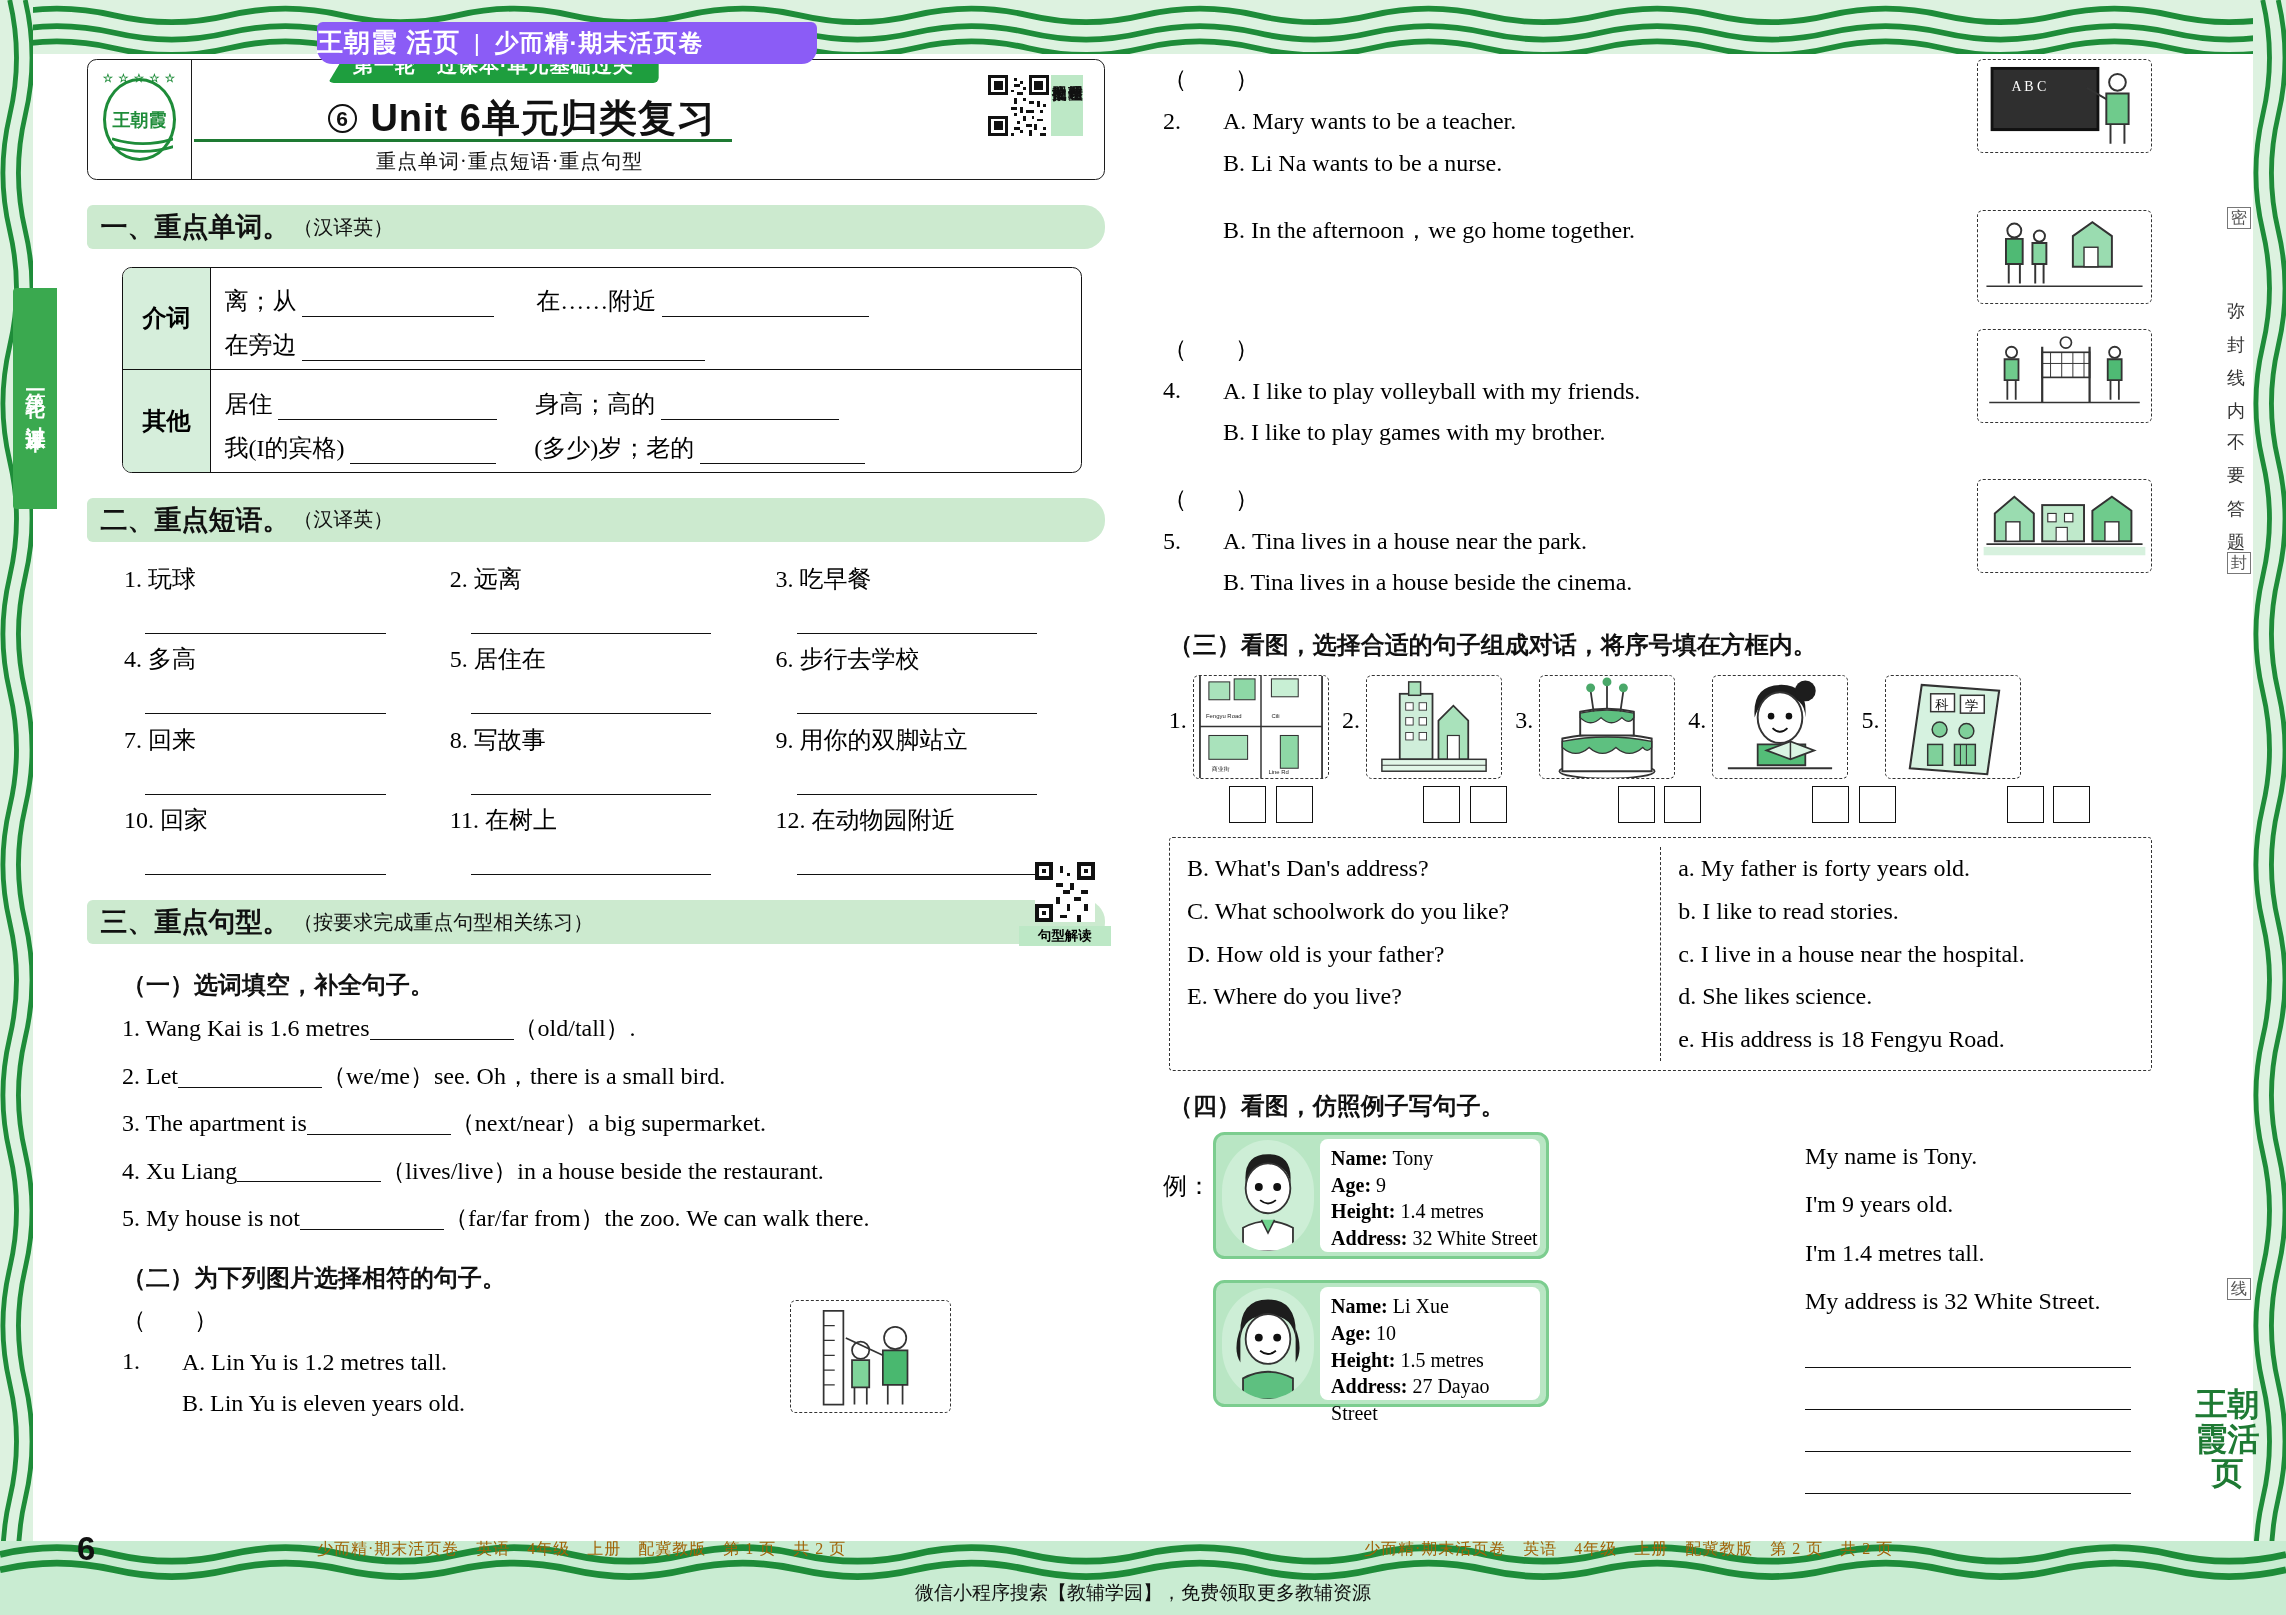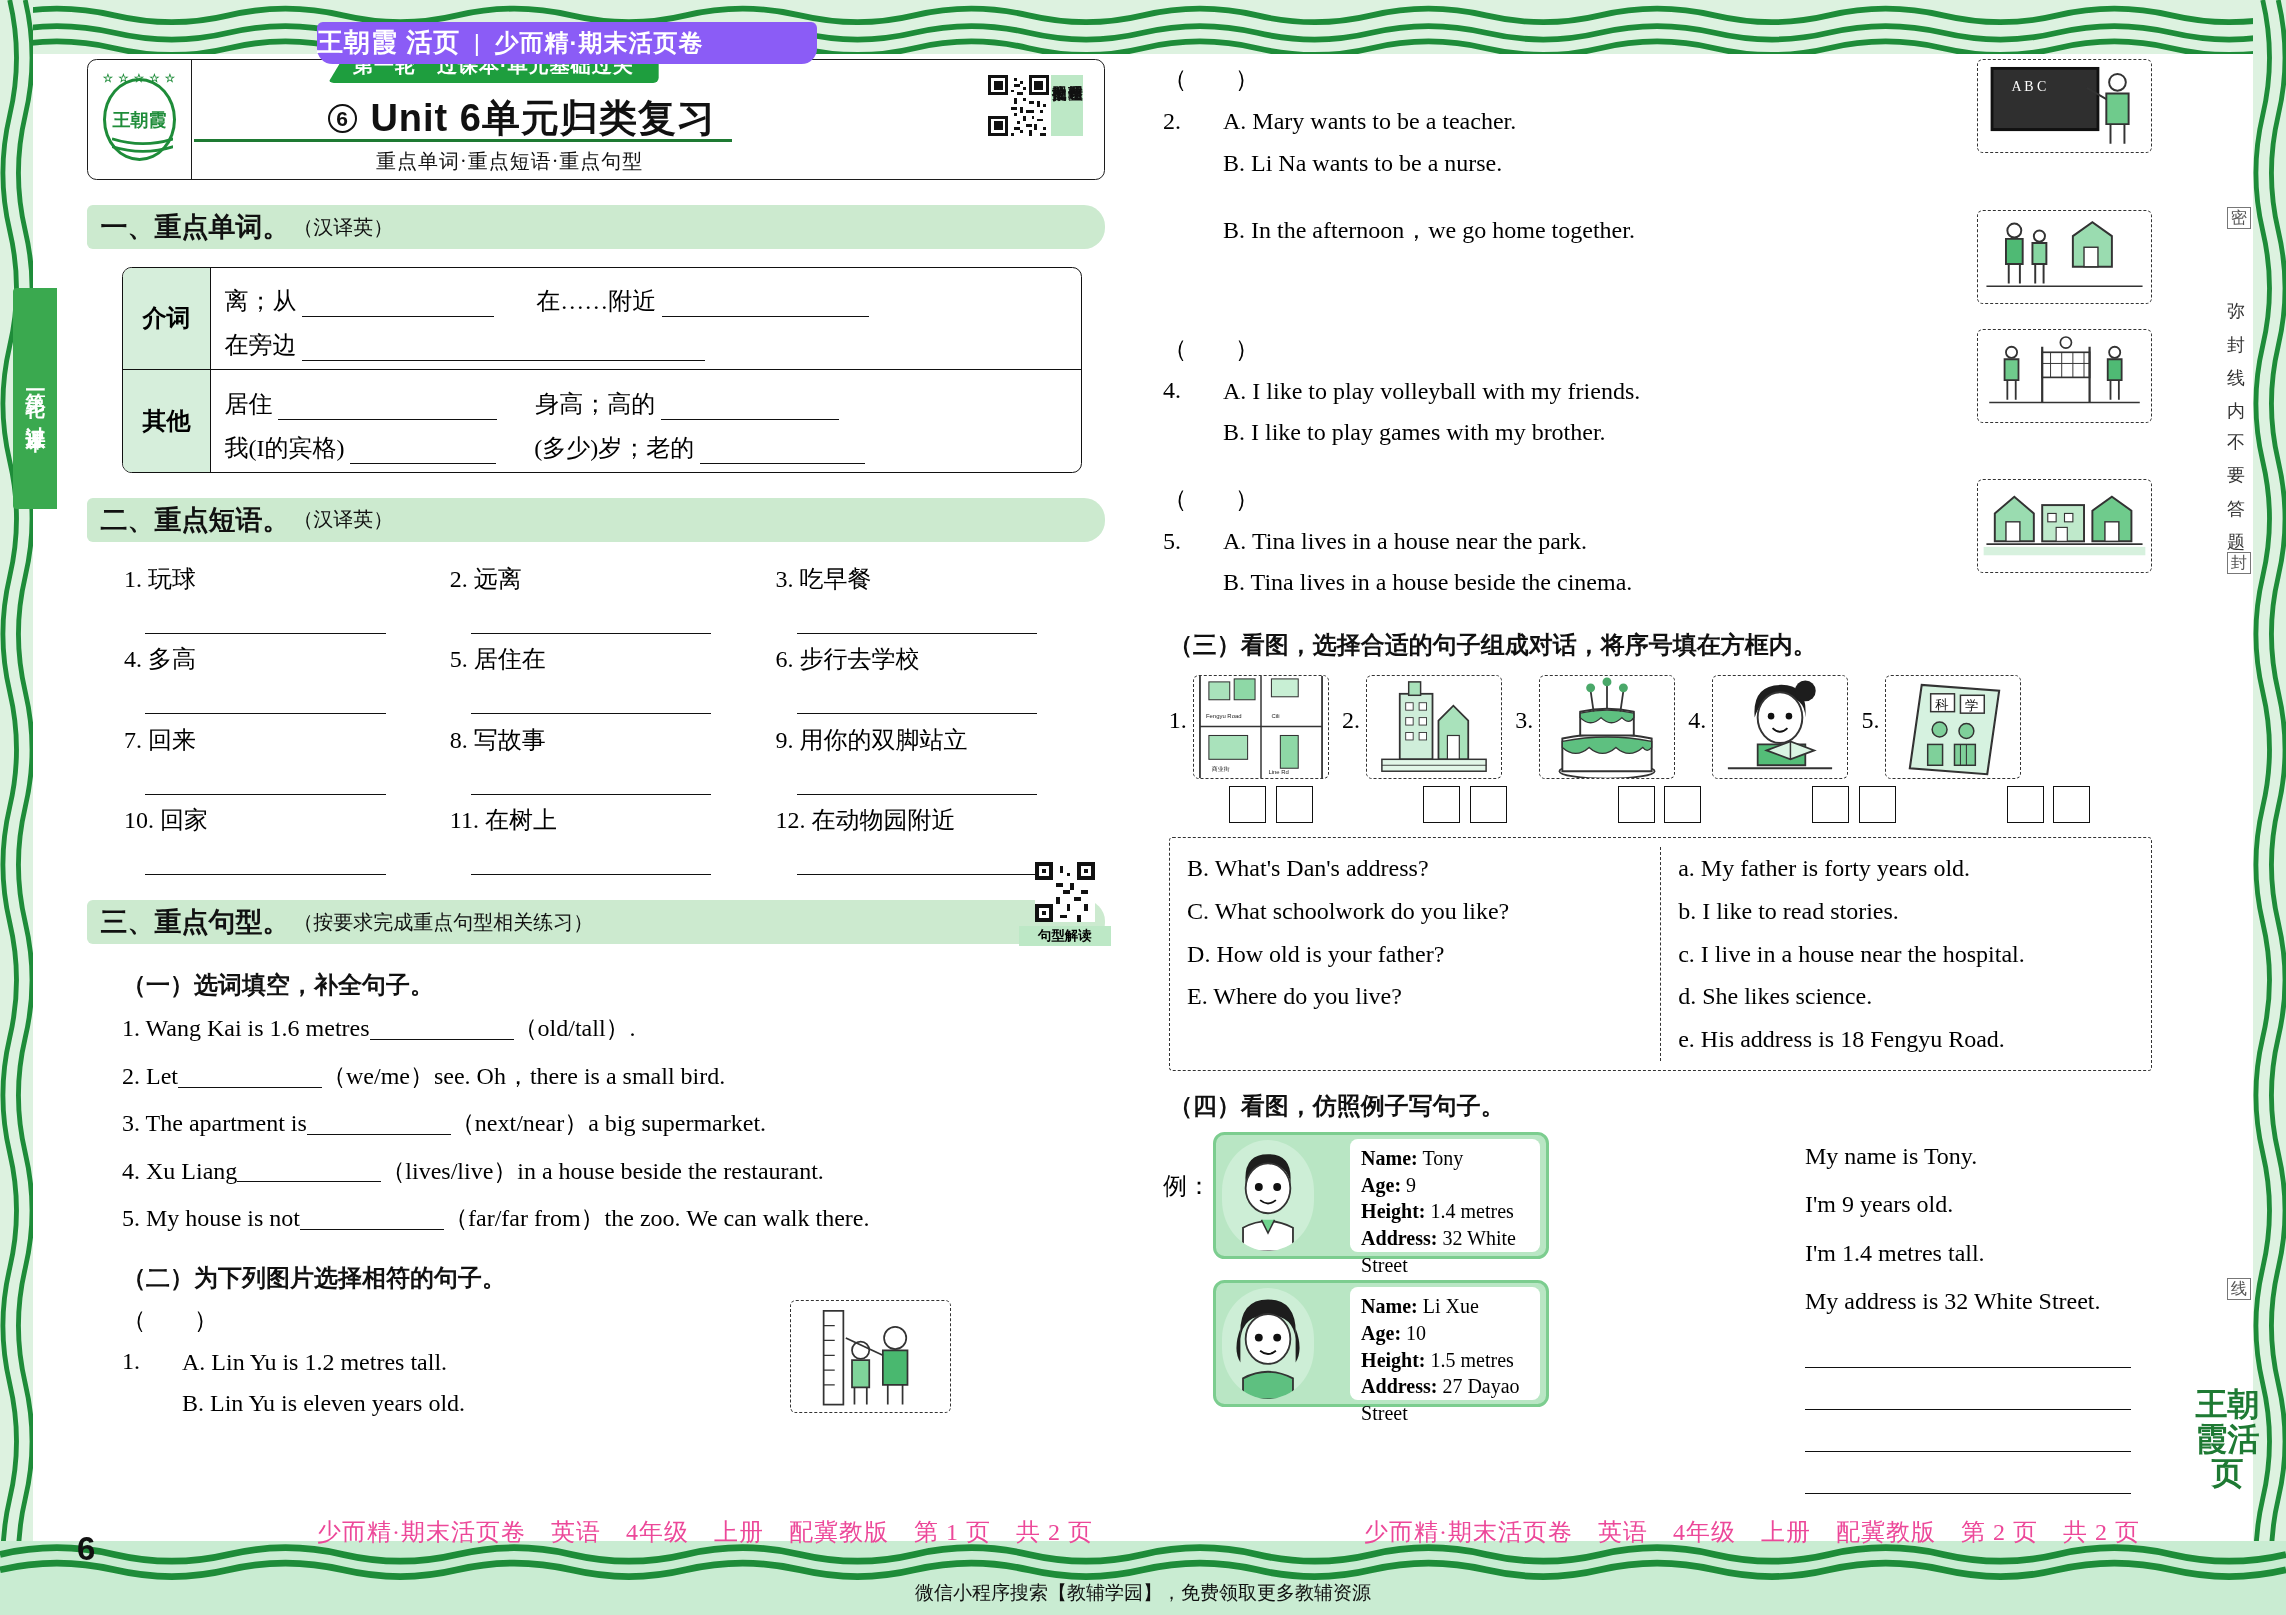--- a/index.html
+++ b/index.html
@@ -233,38 +233,38 @@
   }
   .ab-col{ flex:1; padding:0 17.3px; }
   .ab-col:first-child{ border-right:1.9px dashed #333; }
   .ab-col div{ font-size:24px; line-height:1.78; }
 
   
   .card-area{ display:flex; margin-top:9.6px; }
   .card-left{ width:50px; font-size:24px; padding-top:38px; }
   .id-card{
     width:336px; height:127px; border:3.8px solid #7ccd8f; border-radius:11.5px;
-    background:#b9e6c4; display:flex; align-items:center; padding:5.8px; margin-bottom:15.4px;gap:30px;
+    background:#b9e6c4; display:flex; align-items:center; padding:5.8px; margin-bottom:15.4px;
   }
   .id-photo{
     width:92px; height:111px; border-radius:50%/46%;
     background:#cdeed6; display:flex; align-items:flex-end; justify-content:center;
     overflow:hidden; flex:none;
   }
   .id-fields{
     flex:1; height:113px; background:#fff; border-radius:7.7px; margin-left:5.8px;
     padding:5.8px 0 0 11.5px; font-size:20px; line-height:1.34;
   }
   .id-fields b{ font-family:"Liberation Serif", serif; }
   .card-right{ flex:1; padding-left:27px; font-size:24px; line-height:2.02; }
   .write-line{ display:block; border-bottom:1.9px solid #111; height:42px; width:94%; }
 
   
   .footer{
-    position:absolute; bottom:68px; font-size:24px; color:#ec4899;
+    position:absolute; bottom:56px; font-size:16px; color:#a16207;
     font-family:"Liberation Serif", serif; letter-spacing:1px; z-index:6;
   }
   .footer-left{ left:317px; }
   .footer-right{ left:1364px; }
   .page-no{
     position:absolute; left:77px; bottom:48px; font-family:"Liberation Sans", sans-serif;
     font-weight:bold; font-size:33px; color:#111; z-index:6;
   }
   .bottom-note{
     position:absolute; bottom:9.6px; left:0; width:100%; text-align:center;

